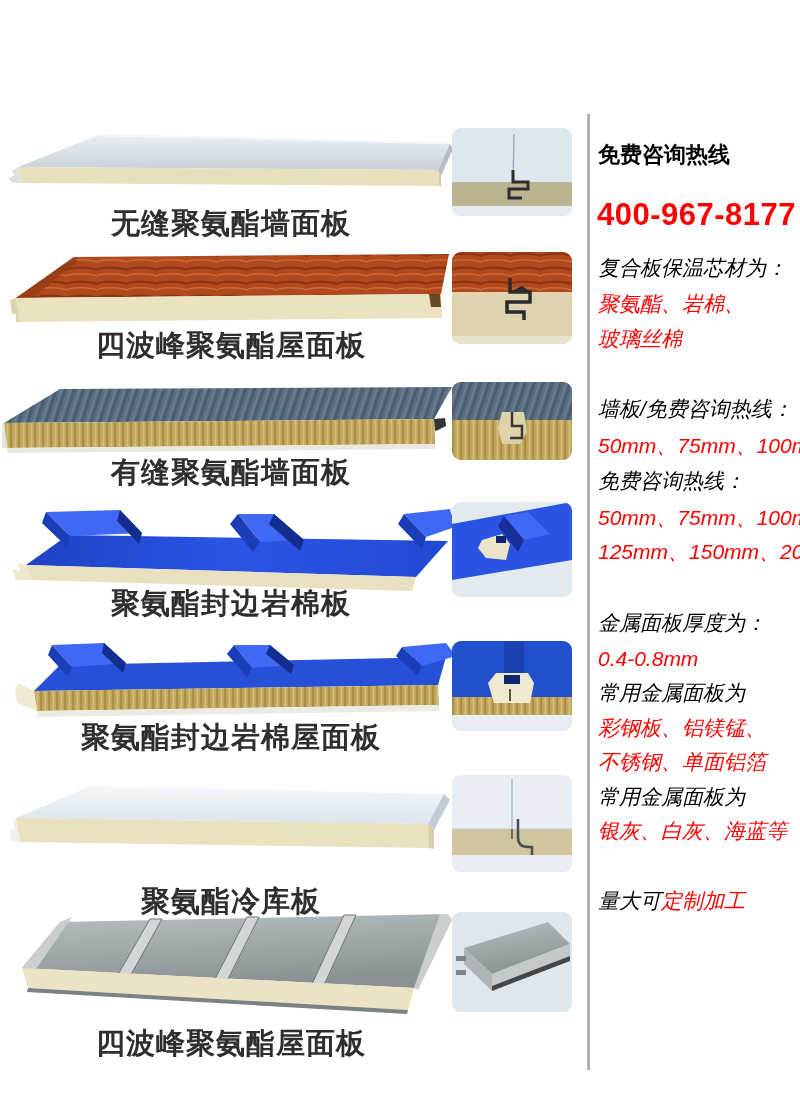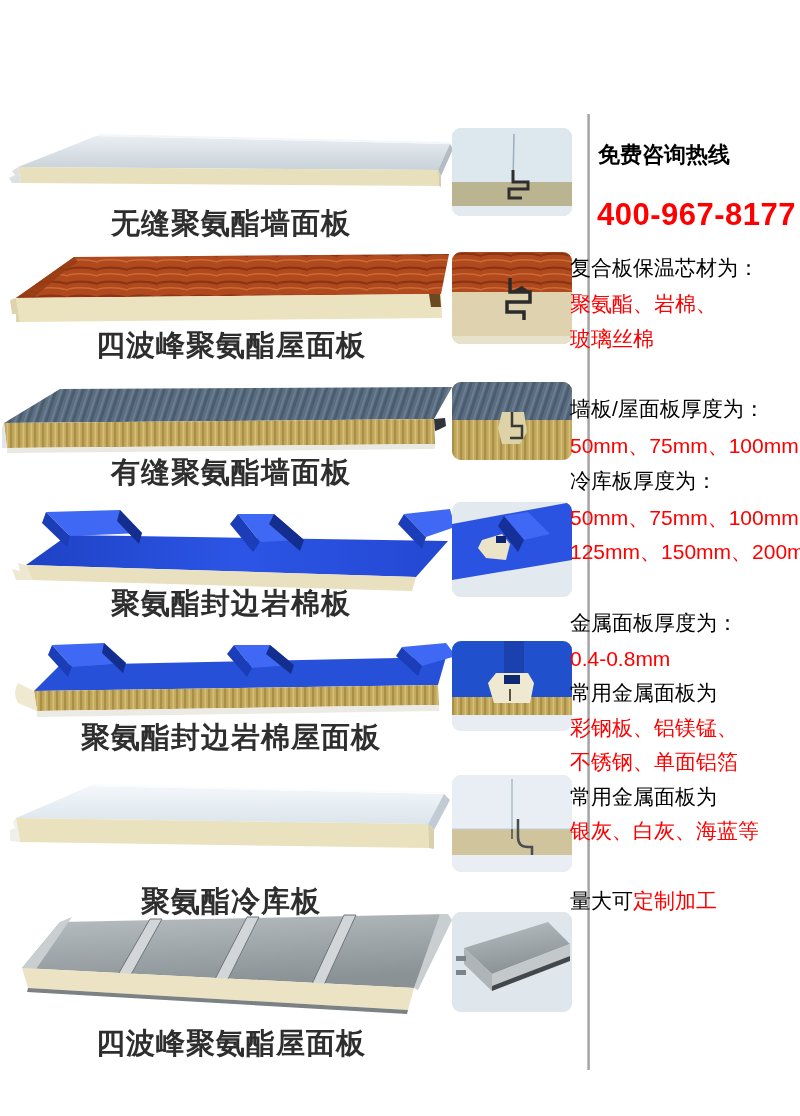--- a/index.html
+++ b/index.html
@@ -29,22 +29,22 @@
     position:absolute; left:598px; top:140px;
     font-size:22px; font-weight:bold; color:var(--ink); white-space:nowrap;text-align:center;
   }
   .hotline-number {
     position:absolute; left:597px; top:174px;
     font-size:31px; font-weight:bold; color:var(--red); white-space:nowrap;
     letter-spacing:0.5px;
     margin-top:23px;
   }
   .iline {
-    position:absolute; left:570px; font-size:21px; color:var(--ink);
-    white-space:nowrap; line-height:28px;
+    position:absolute; left:598px; font-size:21px; color:var(--ink);
+    white-space:nowrap; line-height:28px;font-style:italic;
   }
   .iline.red { color:var(--red); }
   .iline .hl { color:var(--red); }
 </style>
 </head>
 <body>
 
 <div>
 
   <div class="product-img" style="left:8px;top:130px;width:445px;height:75px">
@@ -260,23 +260,23 @@
 
   <div class="divider"></div>
 
   <div class="hotline-label">免费咨询热线</div>
   <div class="hotline-number">400-967-8177</div>
 
   <div class="iline" style="top:254px">复合板保温芯材为：</div>
   <div class="iline red" style="top:290px">聚氨酯、岩棉、</div>
   <div class="iline red" style="top:325px">玻璃丝棉</div>
 
-  <div class="iline" style="top:395px">墙板/屋面板厚度为：</div>
+  <div class="iline" style="top:395px">墙板/免费咨询热线：</div>
   <div class="iline red" style="top:432px">50mm、75mm、100mm</div>
-  <div class="iline" style="top:467px">冷库板厚度为：</div>
+  <div class="iline" style="top:467px">免费咨询热线：</div>
   <div class="iline red" style="top:504px">50mm、75mm、100mm、</div>
   <div class="iline red" style="top:538px">125mm、150mm、200mm</div>
 
   <div class="iline" style="top:609px">金属面板厚度为：</div>
   <div class="iline red" style="top:645px">0.4-0.8mm</div>
   <div class="iline" style="top:679px">常用金属面板为</div>
   <div class="iline red" style="top:714px">彩钢板、铝镁锰、</div>
   <div class="iline red" style="top:748px">不锈钢、单面铝箔</div>
   <div class="iline" style="top:783px">常用金属面板为</div>
   <div class="iline red" style="top:817px">银灰、白灰、海蓝等</div>

